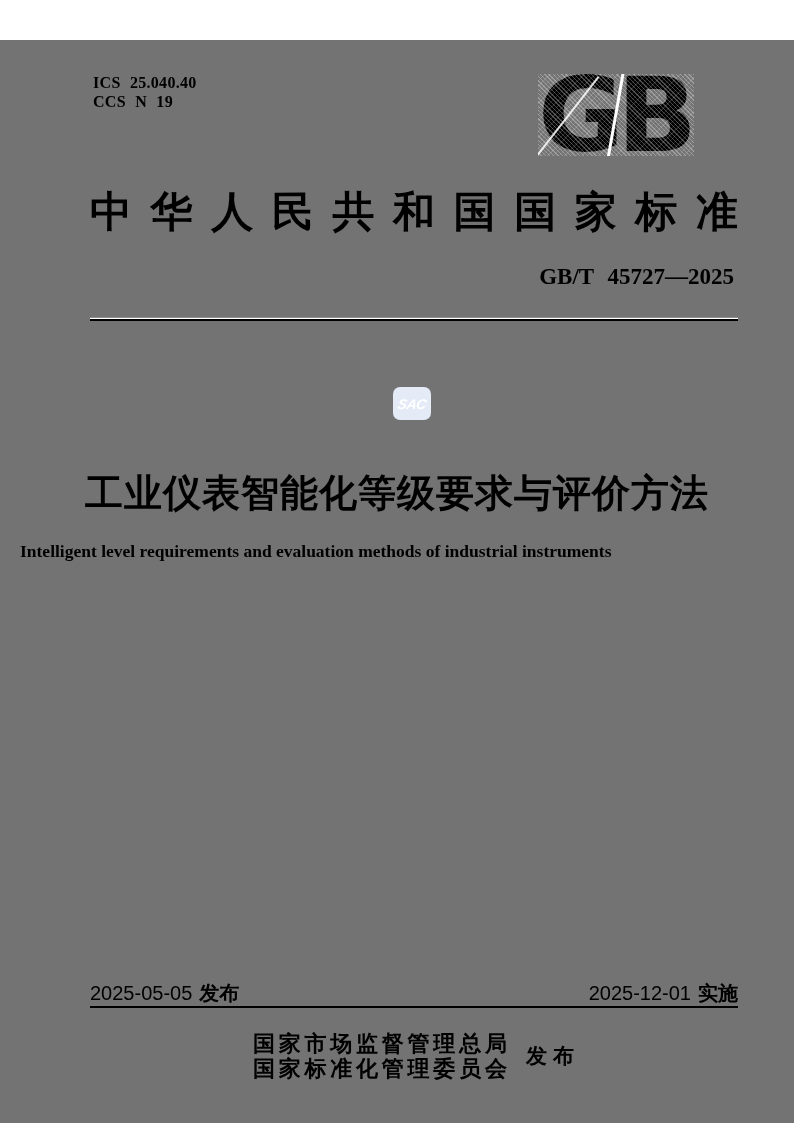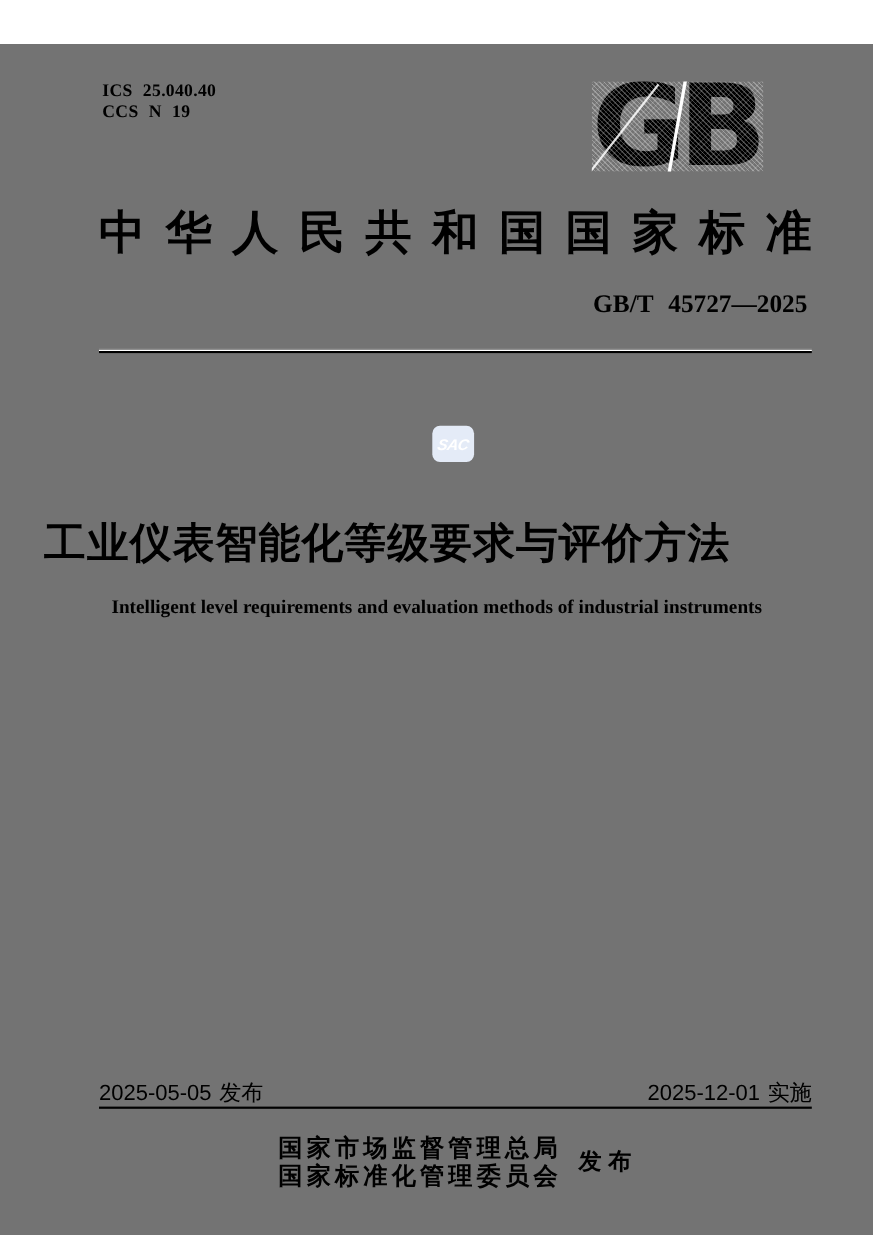--- a/index.html
+++ b/index.html
@@ -139,51 +139,51 @@
     letter-spacing: -0.5px;
     transform: skewX(-10deg);
   }
 
   
   .title-cn {
     position: absolute;
     left: 40px;
     top: 428px;
     width: 714px;
+    text-align: center;
     font-family: "Liberation Sans", "DejaVu Sans", sans-serif;
     font-weight: bold;
     font-size: 38px;
     letter-spacing: 1px;
     white-space: nowrap;
   }
   .title-en {
     position: absolute;
     left: 20px;
     top: 501px;
     width: 754px;
-    text-align: center;
     font-weight: bold;
     font-size: 17.5px;
     white-space: nowrap;
   }
 
   
   .dates-row {
     position: absolute;
     left: 90px;
     top: 940px;
     width: 648px;
     display: flex;
     justify-content: space-between;
     font-family: "Liberation Sans", "DejaVu Sans", sans-serif;
     font-size: 20px;
     font-weight: 500;
     white-space: nowrap;
   }
-  .dates-row .cjk-label { margin-left: 7px; font-weight: 400; }
+  .dates-row .cjk-label { margin-left: 7px; font-weight: 700; }
 
   
   .issuer-block {
     position: absolute;
     left: 253px;
     top: 991px;
     display: flex;
     align-items: center;
     gap: 19px;
   }

